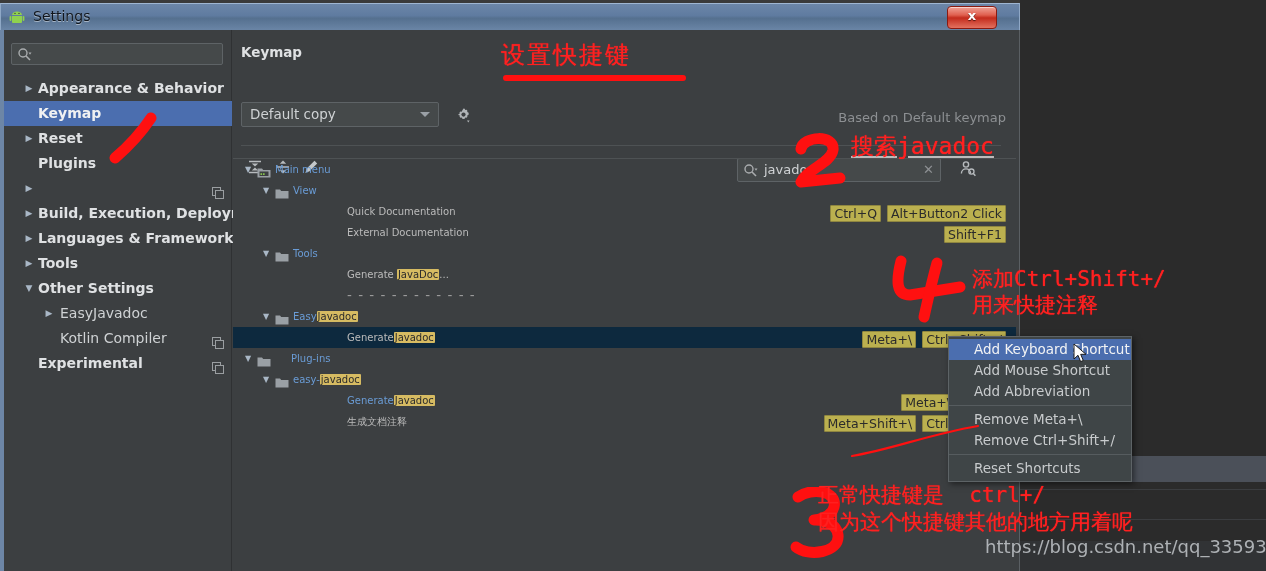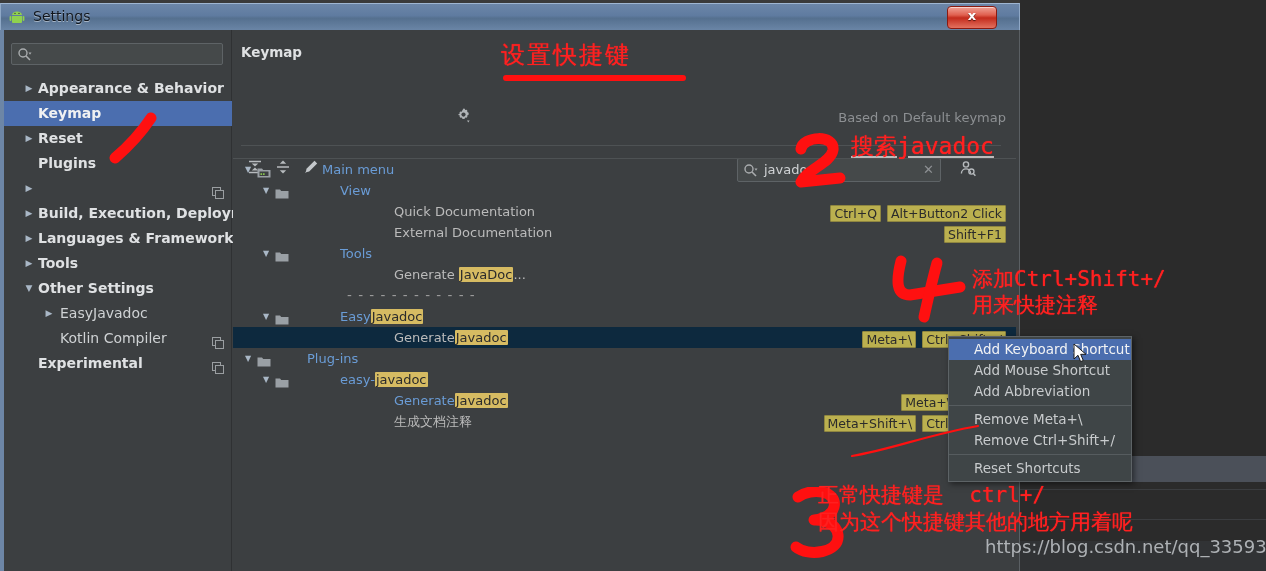--- a/index.html
+++ b/index.html
@@ -99,21 +99,21 @@
   .person-ico{position:absolute;left:725px;top:130px;cursor:pointer;}
 
   .shortcut-divider{position:absolute;left:233px;top:155px;width:783px;height:1px;background:#4e5254;}
 
   
   #kt{position:absolute;left:233px;top:156px;width:783px;height:350px;}
   .kr{position:relative;height:21px;line-height:21px;white-space:nowrap;cursor:pointer;}
   .kr.selected{background:#0d293e;}
   .kr .tarrow{position:absolute;top:0;width:14px;text-align:center;font-size:8px;color:#a9b7c6;}
   .kr .tfold{position:absolute;top:4px;width:14px;height:12px;}
-  .kr .ttxt{position:absolute;top:0;font-size:13px;color:#bbbbbb;margin-left:47px;}
+  .kr .ttxt{position:absolute;top:0;font-size:10px;color:#bbbbbb;}
   .kr .ttxt.blue{color:#6a9cd6;}
   .hl{background:#d6bb62;color:#2b2b2b;padding:0 1px;border-radius:1px;}
   .kr .dashes{position:absolute;top:0;font-size:13.5px;color:#9a9a9a;letter-spacing:1px;}
   .badges{position:absolute;right:10px;top:2px;white-space:nowrap;}
   .badge{
     display:inline-block;background:#bbb04f;color:#2b2b2b;font-size:12.5px;line-height:15px;
     padding:0 3px;border:1px solid #8f8640;margin-left:6px;border-radius:1px;
   }
 
   
@@ -241,20 +241,24 @@
               <rect x="0.5" y="0.5" width="8" height="8" fill="none" stroke="#9a9ea1"></rect>
               <rect x="3.5" y="3.5" width="8" height="8" fill="#3c3f41" stroke="#9a9ea1"></rect>
             </svg></span>
         </div>
       </div>
   </div>
 
   <div id="panel">
     <div class="panel-title">Keymap</div>
 
+    <div class="keymap-select">
+      <span class="val">Default copy</span>
+      <span class="caret"></span>
+    </div>
 
     <span class="gear">
       <svg width="17" height="17" viewBox="0 0 17 17">
         <path d="M8.5 1.5l1.2.35.55 1.2 1.3-.2.85.85-.2 1.3 1.2.55.35 1.2-.35 1.2-1.2.55.2 1.3-.85.85-1.3-.2-.55 1.2-1.2.35-1.2-.35-.55-1.2-1.3.2-.85-.85.2-1.3-1.2-.55L3.2 8.35 3.55 7.15l1.2-.55-.2-1.3.85-.85 1.3.2.55-1.2z" fill="#b0b4b7"></path>
         <circle cx="8.5" cy="7.6" r="2.1" fill="#3c3f41"></circle>
         <path d="M12 13.5l2.6 0l-1.3 2z" fill="#b0b4b7"></path>
       </svg>
     </span>
 
     <div class="based-on">Based on Default keymap</div>
@@ -354,21 +358,21 @@
       </div>
       <div class="kr selected">
         <span class="ttxt" style="left: 114px;"><span>Generate</span><span class="hl">Javadoc</span></span>
         <span class="badges"><span class="badge">Meta+\</span><span class="badge">Ctrl+Shift+/</span></span>
       </div>
       <div class="kr">
         <span class="tarrow" style="left: 8px;">▼</span>
         <span class="tfold" style="left: 24px;"><svg width="14" height="12" viewBox="0 0 14 12">
             <path d="M0.5 2.5h4.5l1.2 1.4H13.5v7.6H0.5z" fill="#9aa0a5"></path>
           </svg></span>
-        <span class="ttxt blue" style="left: 27px;"><span>Plug-ins</span></span>
+        <span class="ttxt blue" style="left: 58px;"><span>Plug-ins</span></span>
       </div>
       <div class="kr">
         <span class="tarrow" style="left: 26px;">▼</span>
         <span class="tfold" style="left: 42px;"><svg width="14" height="12" viewBox="0 0 14 12">
             <path d="M0.5 2.5h4.5l1.2 1.4H13.5v7.6H0.5z" fill="#9aa0a5"></path>
           </svg></span>
         <span class="ttxt blue" style="left: 60px;"><span>easy-</span><span class="hl">javadoc</span></span>
       </div>
       <div class="kr">
         <span class="ttxt blue" style="left: 114px;"><span>Generate</span><span class="hl">Javadoc</span></span>

